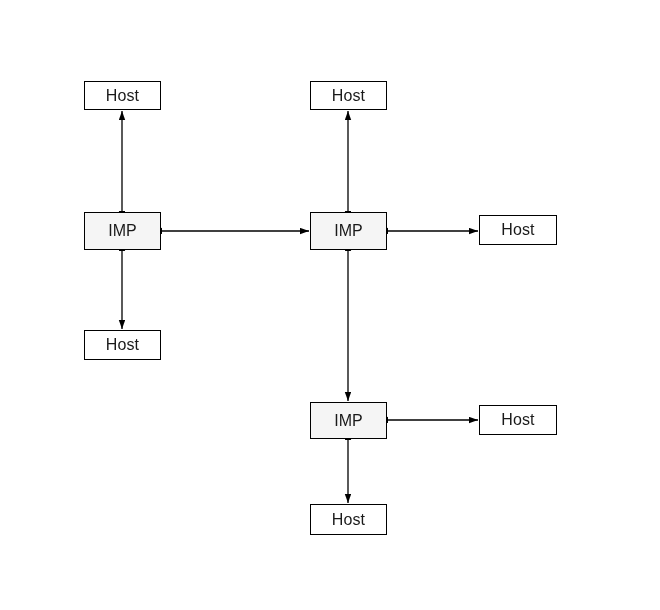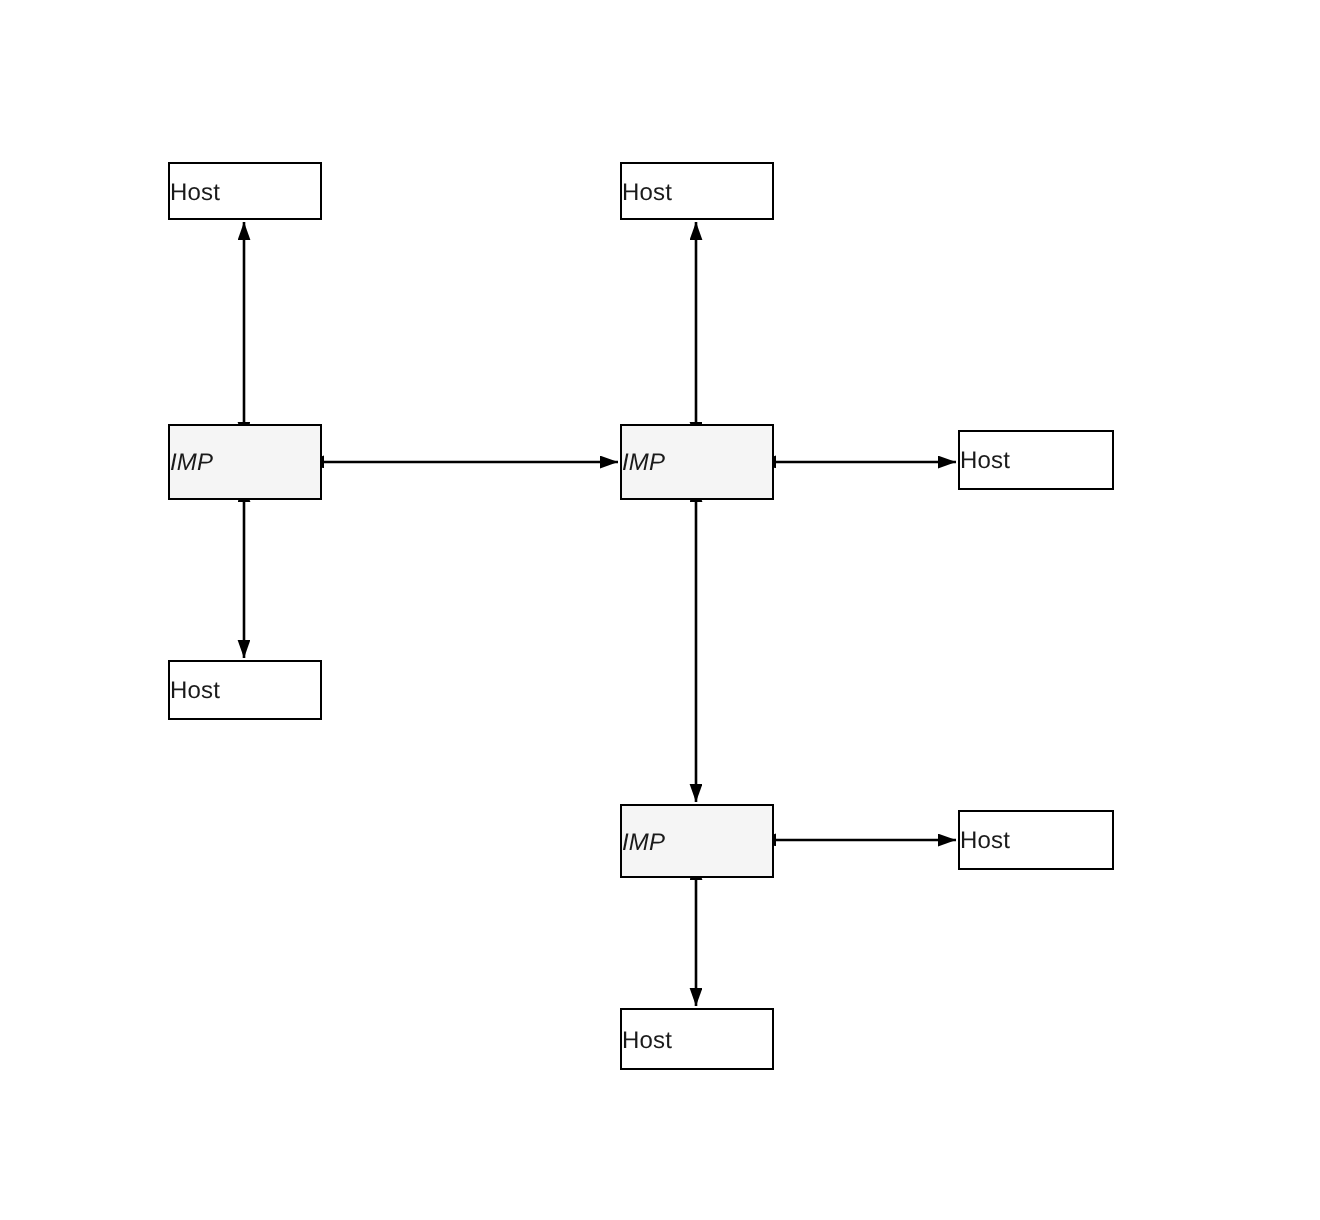--- a/index.html
+++ b/index.html
@@ -25,35 +25,34 @@
     top: 0;
     width: 660px;
     height: 610px;
   }
   .node {
     position: absolute;
     box-sizing: border-box;
     border: 1px solid #000000;
     display: flex;
     align-items: center;
-    justify-content: flex-start;
+    justify-content: center;
     font-family: "Liberation Sans", sans-serif;
-    font-size: 12px;
+    font-size: 16px;
     line-height: 1;
     color: #1a1a1a;
     letter-spacing: 0.1px;
     white-space: nowrap;
     z-index: 2;
   }
   .node-host {
     background: #ffffff;
   }
   .node-imp {
     background: #f5f5f5;
-    font-style: italic;
   }
   .node-label {
     pointer-events: none;
   }
 </style>
 </head>
 <body>
 
 <div id="canvas">
   <svg id="svg-layer" viewBox="0 0 660 610" xmlns="http://www.w3.org/2000/svg">

